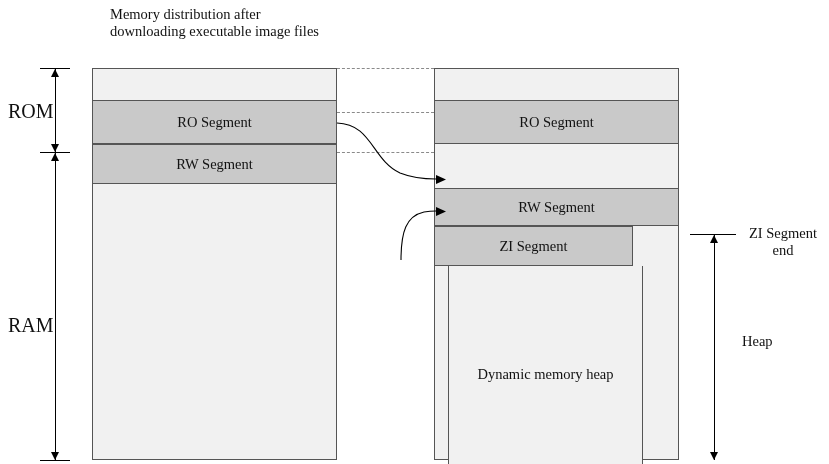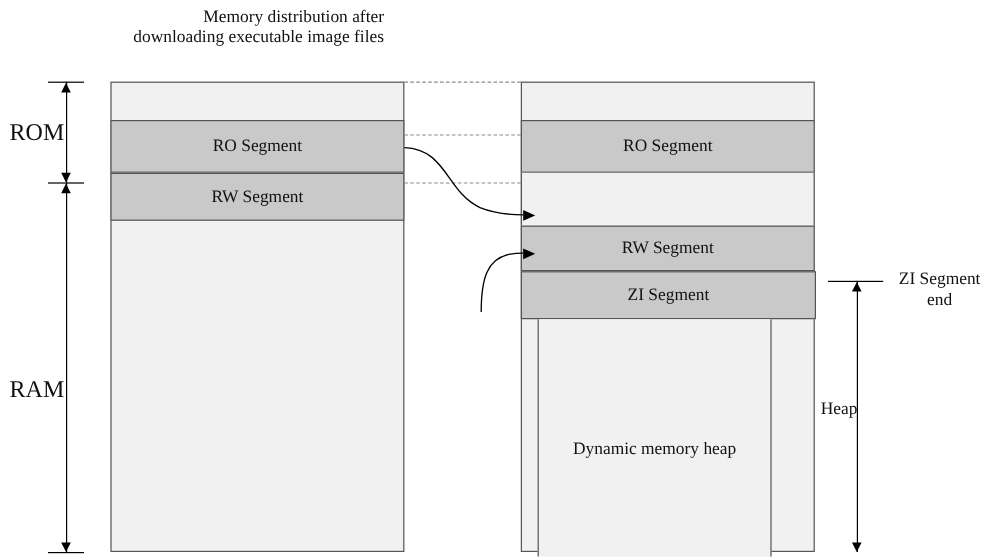--- a/index.html
+++ b/index.html
@@ -11,21 +11,21 @@
     position: relative;
     width: 829px;
     height: 464px;
     background: #ffffff;
     font-family: "Liberation Serif", serif;
     color: #000000;
     overflow: hidden;
   }
   .title {
     position: absolute;
-    text-align: right;
+    text-align: left;
     font-size: 14.5px;
     line-height: 17px;
     color: #111;
   }
   #title-left { left: 110px; top: 6px; width: 210px; }
   #title-right { left: 452px; top: 12px; width: 210px; }
 
   .col {
     position: absolute;
     box-sizing: border-box;
@@ -50,21 +50,21 @@
   .seg-light { background: #f1f1f1; }
 
   
   #l-ro { left: 92px; top: 68px;  width: 245px; height: 44px; }
   #l-rw { left: 92px; top: 112px; width: 245px; height: 40px; }
 
   
   #r-ro   { left: 434px; top: 68px;  width: 245px; height: 44px; }
   #r-gap  { left: 434px; top: 112px; width: 245px; height: 44px; border-top: none; border-bottom: none; }
   #r-rw   { left: 434px; top: 156px; width: 245px; height: 38px; }
-  #r-zi   { left: 434px; top: 194px; width: 246px; height: 40px; }
+  #r-zi   { left: 434px; top: 194px; width: 199px; height: 40px; }
   #r-heap { left: 448px; top: 234px; width: 195px; height: 226px; border-top: none; }
   #r-heap .lbl { position: absolute; top: 100px; left: 0; width: 100%; text-align: center; }
 
   .dashline {
     position: absolute;
     border-top: 1px dashed #8a8a8a;
     height: 0;
   }
   #dash-top  { left: 337px; top: 68px;  width: 97px; }
   #dash-mid1 { left: 337px; top: 112px; width: 97px; }
@@ -118,21 +118,21 @@
   #lbl-zi-end {
     position: absolute;
     left: 740px; top: 225px; width: 86px;
     text-align: center;
     font-size: 14.5px;
     line-height: 17px;
     color: #111;
   }
   #lbl-heap {
     position: absolute;
-    left: 684px; top: 333px;
+    left: 742px; top: 333px;
     font-size: 14.5px;
     color: #111;
   }
 
   #curves { position: absolute; left: 0; top: 0; width: 829px; height: 464px; pointer-events: none; }
 </style>
 </head>
 <body>
 
 <div id="root">

